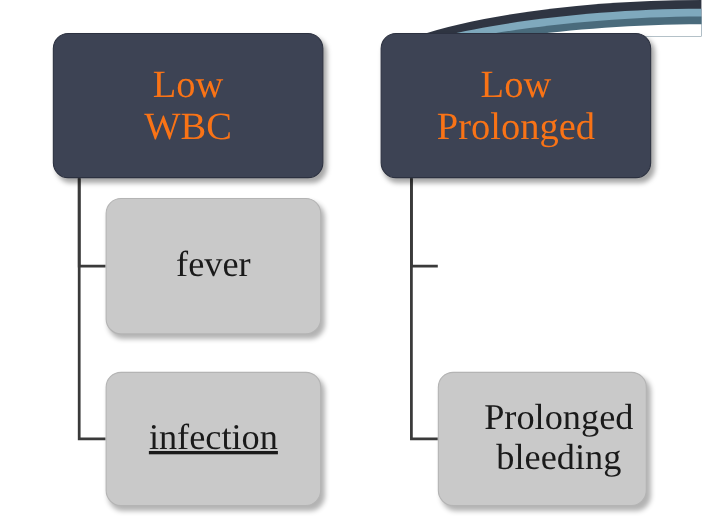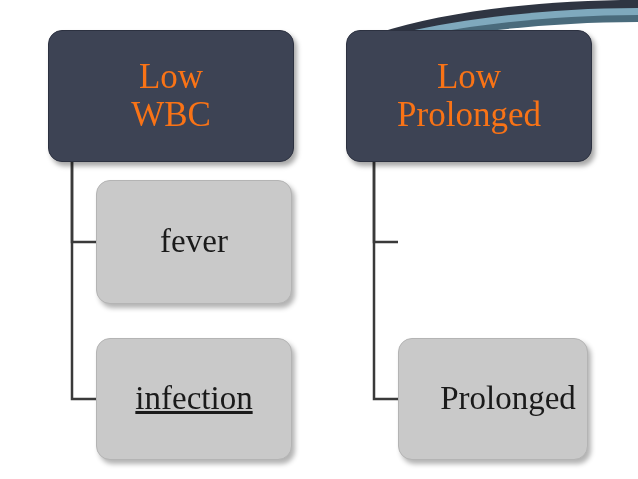--- a/index.html
+++ b/index.html
@@ -119,16 +119,17 @@
     <span class="txt">
       <span>Low</span><br>
       <span>Prolonged</span>
     </span>
   </div>
 
 
   <div class="node node-child" id="n-prolonged">
     <span class="txt">
       <span>Prolonged</span><br>
+      <span>bleeding</span>
     </span>
   </div>
 
 </div>
 
 </body></html>

